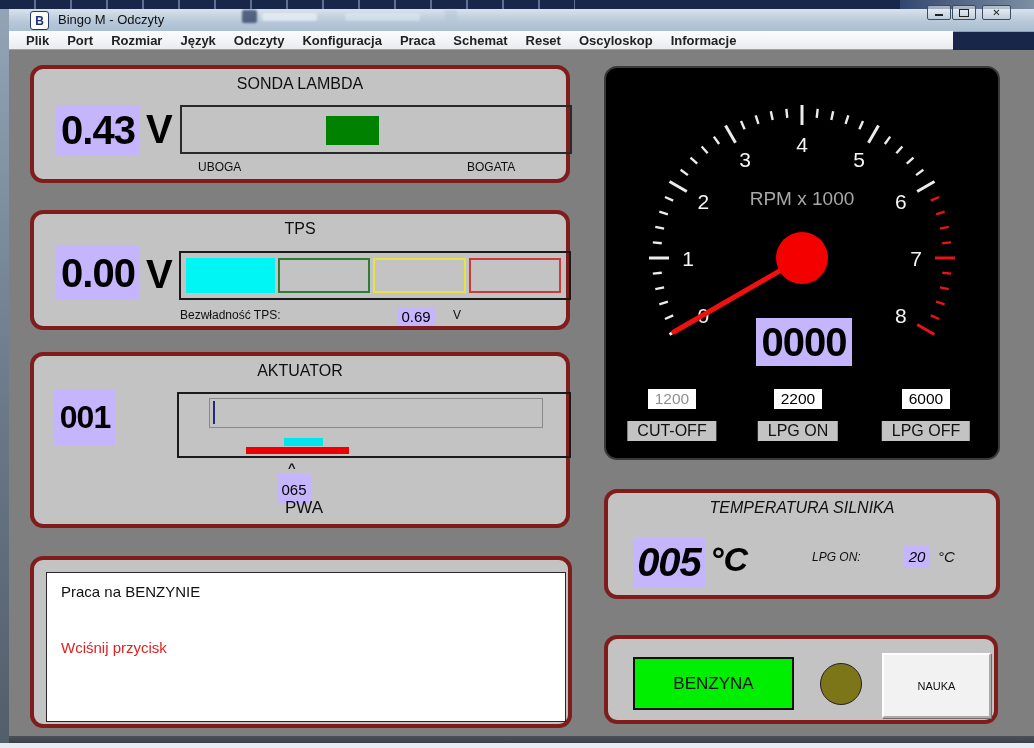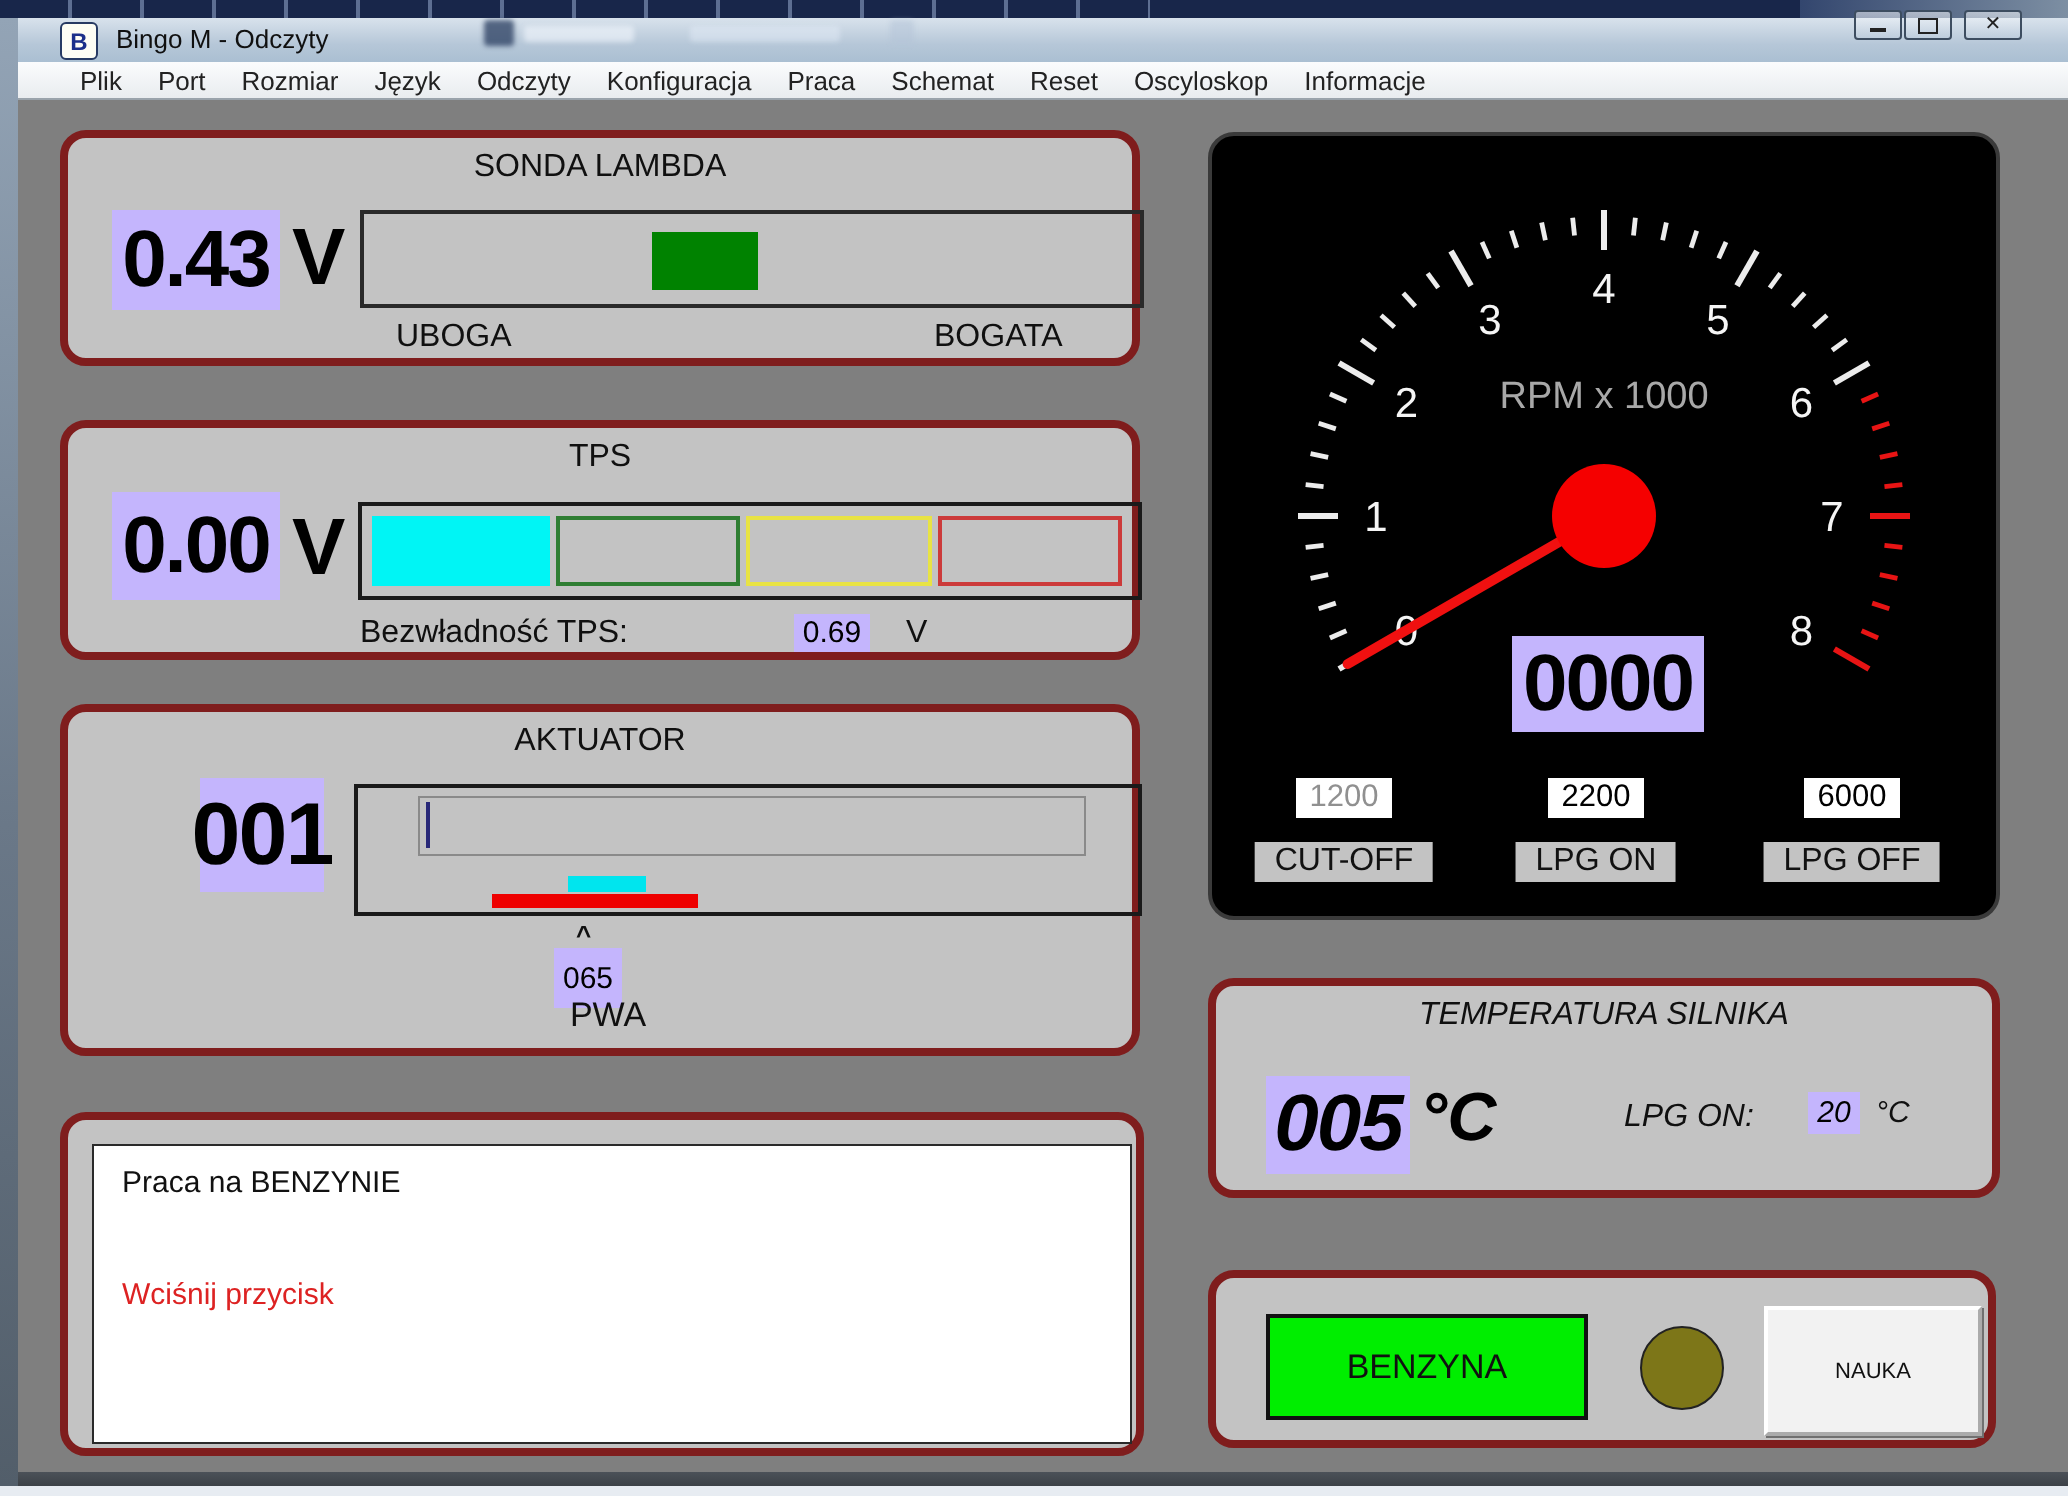--- a/index.html
+++ b/index.html
@@ -26,33 +26,33 @@
   
   .winbtn{top:5px;height:13px;background:linear-gradient(rgba(250,252,255,.55),rgba(190,205,220,.45));
      border:1px solid #3d4d60;border-radius:2px;display:flex;align-items:center;justify-content:center;}
   #btn-min{left:927px;width:22px;}
   #btn-max{left:952px;width:22px;}
   #btn-close{left:982px;width:27px;font-size:10px;font-weight:bold;color:#222;line-height:1;}
   #btn-min i{display:block;width:8px;height:2px;background:#222;margin-top:5px;}
   #btn-max i{display:block;width:8px;height:6px;border:1.5px solid #222;}
 
   
-  #menubar{left:9px;top:31px;width:1025px;height:19px;background:linear-gradient(#fbfcfd,#e9ecef);
-     border-bottom:1px solid #9aa3ab;display:flex;align-items:center;padding-left:22px;box-sizing:border-box;}
+  #menubar{left:9px;top:31px;width:944px;height:19px;background:linear-gradient(#fbfcfd,#e9ecef);
+     border-bottom:1px solid #9aa3ab;display:flex;align-items:center;padding-left:8px;box-sizing:border-box;font-weight:bold;}
   .menu-item{font-size:13px;color:#222;padding:1px 9px;cursor:default;}
 
   
   #client{left:9px;top:50px;width:1025px;height:686px;background:#7f7f7f;}
   .panel{position:absolute;background:#c3c3c3;border:4px solid #7f1d1d;border-radius:13px;box-sizing:border-box;}
   .panel-title{position:absolute;top:6px;left:0;right:0;text-align:center;font-size:16px;color:#101010;}
   .vbox{position:absolute;background:#c4b5fd;color:#000;display:flex;align-items:center;justify-content:center;}
   .big{font-weight:bold;font-size:40px;letter-spacing:-1px;}
   .unit-big{position:absolute;font-weight:bold;font-size:40px;color:#000;}
   .small-field{font-size:15px;}
-  .lbl{position:absolute;font-size:16px;color:#101010;}
+  .lbl{position:absolute;font-size:12px;color:#101010;}
 
   
   #lambda-bar{position:absolute;left:146px;top:36px;width:392px;height:49px;border:2px solid #2a2a2a;box-sizing:border-box;}
   #lambda-indicator{position:absolute;left:37%;top:9px;width:13.9%;height:29px;background:#008200;}
 
   
   #tps-bar{position:absolute;left:145px;top:37px;width:392px;height:49px;border:2px solid #1a1a1a;
      box-sizing:border-box;display:flex;gap:3px;padding:5px 8px 5px 5px;}
   .tps-seg{flex:1;box-sizing:border-box;}
   #tps-seg-1{background:#00f5f5;}
@@ -157,21 +157,21 @@
         <div class="tps-seg" id="tps-seg-3"></div>
         <div class="tps-seg" id="tps-seg-4"></div>
       </div>
       <div class="lbl" style="left:146px;top:94px;">Bezwładność TPS:</div>
       <div class="vbox small-field" style="left:363px;top:93px;width:38px;height:19px;">0.69</div>
       <div class="lbl" style="left:419px;top:94px;">V</div>
     </div>
 
     <div class="panel" style="left:21px;top:302px;width:540px;height:176px;">
       <div class="panel-title">AKTUATOR</div>
-      <div class="vbox" style="left:20px;top:33px;width:62px;height:57px;font-weight:bold;font-size:44px;letter-spacing:-1px;margin-left:46px;">001</div>
+      <div class="vbox" style="left:20px;top:33px;width:62px;height:57px;font-weight:bold;font-size:32px;letter-spacing:-1px;">001</div>
       <div id="act-container">
         <div id="act-inner">
           <div id="act-caret"></div>
         </div>
         <div id="act-cyan"></div>
         <div id="act-red"></div>
       </div>
       <div class="lbl" style="left:254px;top:104px;font-size:13px;font-weight:bold;">^</div>
       <div class="vbox small-field" style="left:243px;top:118px;width:34px;height:30px;text-align:right;">065</div>
       <div class="lbl" style="left:240px;top:142px;width:60px;text-align:center;font-size:17px;">PWA</div>

